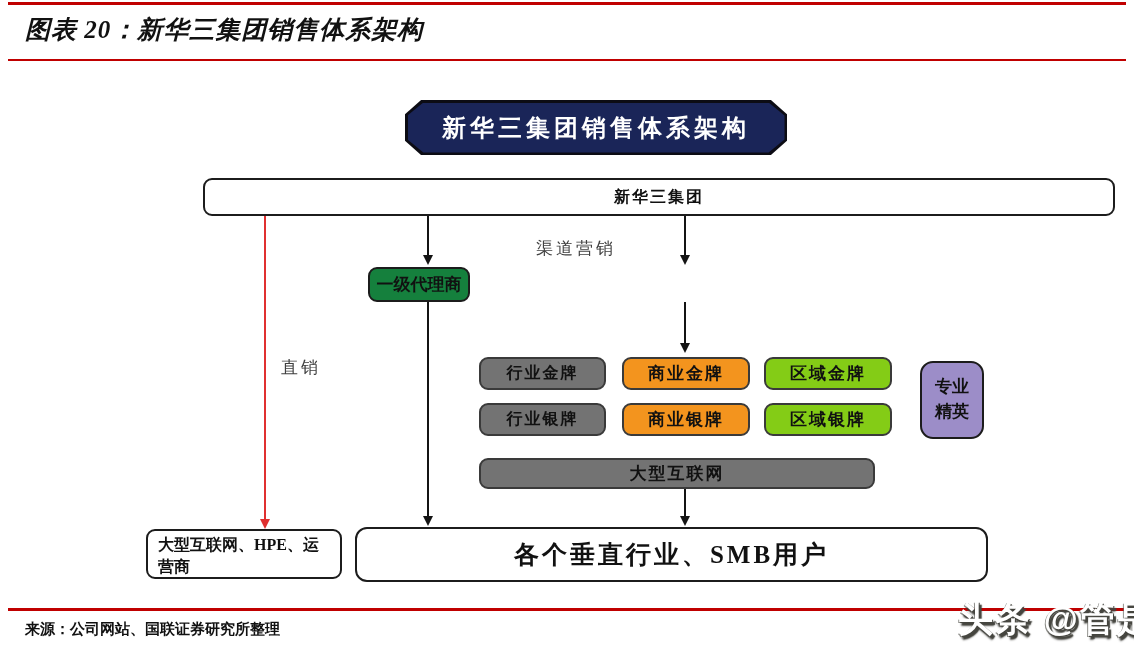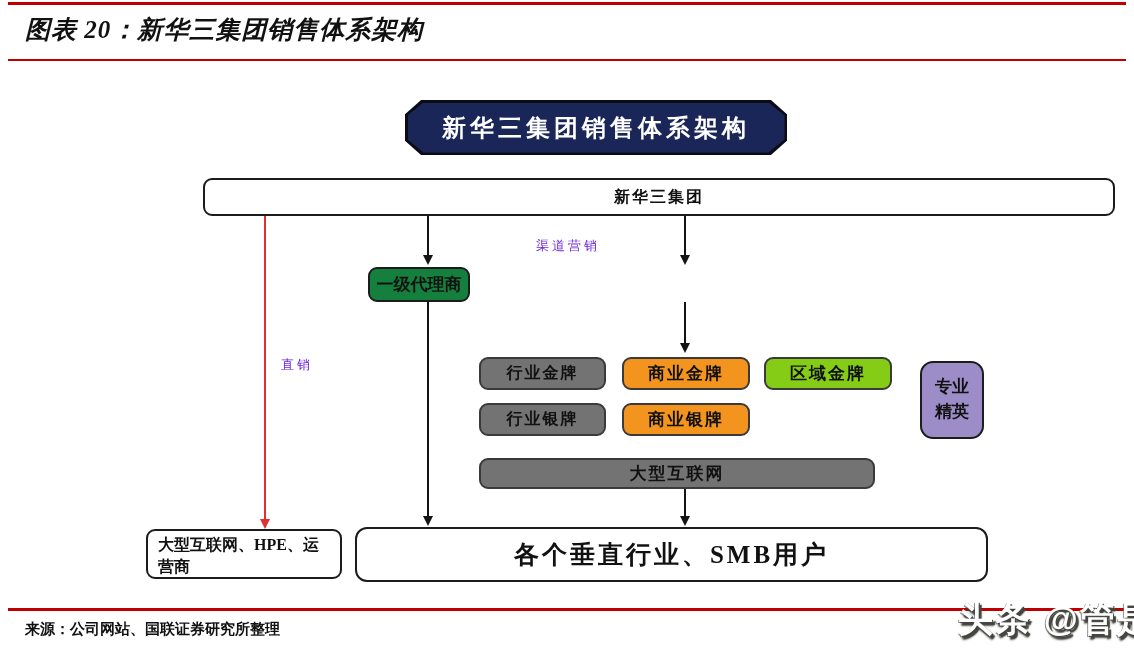--- a/index.html
+++ b/index.html
@@ -65,23 +65,23 @@
   .arrowhead {
     position: absolute;
     width: 0; height: 0;
     border-left: 5px solid transparent;
     border-right: 5px solid transparent;
     border-top: 10px solid #141414;
   }
   .arrowhead.red { border-top-color: #E03030; }
   .edge-label {
     position: absolute;
-    font-size: 13px;
+    font-size: 17px;
     letter-spacing: 3px;
-    color: #6d28d9;
+    color: #404040;
     white-space: nowrap;
   }
   .source-text { font-size: 15px; white-space: nowrap; }
   .watermark {
     position: absolute;
     font-family: "Liberation Sans", "DejaVu Sans", sans-serif;
     font-weight: 900;
     font-size: 35px;
     color: #ffffff;
     letter-spacing: 2px;
@@ -122,20 +122,21 @@
 
   <div class="vline" style="left:684px; top:302px; height:42px;"></div>
   <div class="arrowhead" style="left:680px; top:343px;"></div>
 
   <div class="node gold" style="left:479px; top:357px; width:127px; height:33px; font-size:16px; letter-spacing:2px;">行业金牌</div>
   <div class="node orange" style="left:622px; top:357px; width:128px; height:33px; font-size:17px; letter-spacing:2px;">商业金牌</div>
   <div class="node deep" style="left:764px; top:357px; width:128px; height:33px; font-size:17px; letter-spacing:2px;">区域金牌</div>
 
   <div class="node gold" style="left:479px; top:403px; width:127px; height:33px; font-size:16px; letter-spacing:2px;">行业银牌</div>
   <div class="node orange" style="left:622px; top:403px; width:128px; height:33px; font-size:17px; letter-spacing:2px;">商业银牌</div>
+  <div class="node deep" style="left:764px; top:403px; width:128px; height:33px; font-size:17px; letter-spacing:2px;">区域银牌</div>
 
   <div class="node purple" style="left:920px; top:361px; width:64px; height:78px; font-size:17px; line-height:1.45; padding:0 11px; white-space:normal;">专业精英</div>
 
   <div class="node gold" style="left:479px; top:458px; width:396px; height:31px; font-size:17px; letter-spacing:2px;">大型互联网</div>
 
   <div class="vline" style="left:684px; top:489px; height:28px;"></div>
   <div class="arrowhead" style="left:680px; top:516px;"></div>
 
   <div class="node white" style="left:146px; top:529px; width:196px; height:50px; font-size:16px; line-height:1.4; padding:3px 10px; white-space:normal; justify-content:flex-start; text-align:left; align-items:flex-start;">大型互联网、HPE、运营商</div>
   <div class="node white" style="left:355px; top:527px; width:633px; height:55px; font-size:25px; letter-spacing:3px; border-radius:12px;">各个垂直行业、SMB用户</div>

